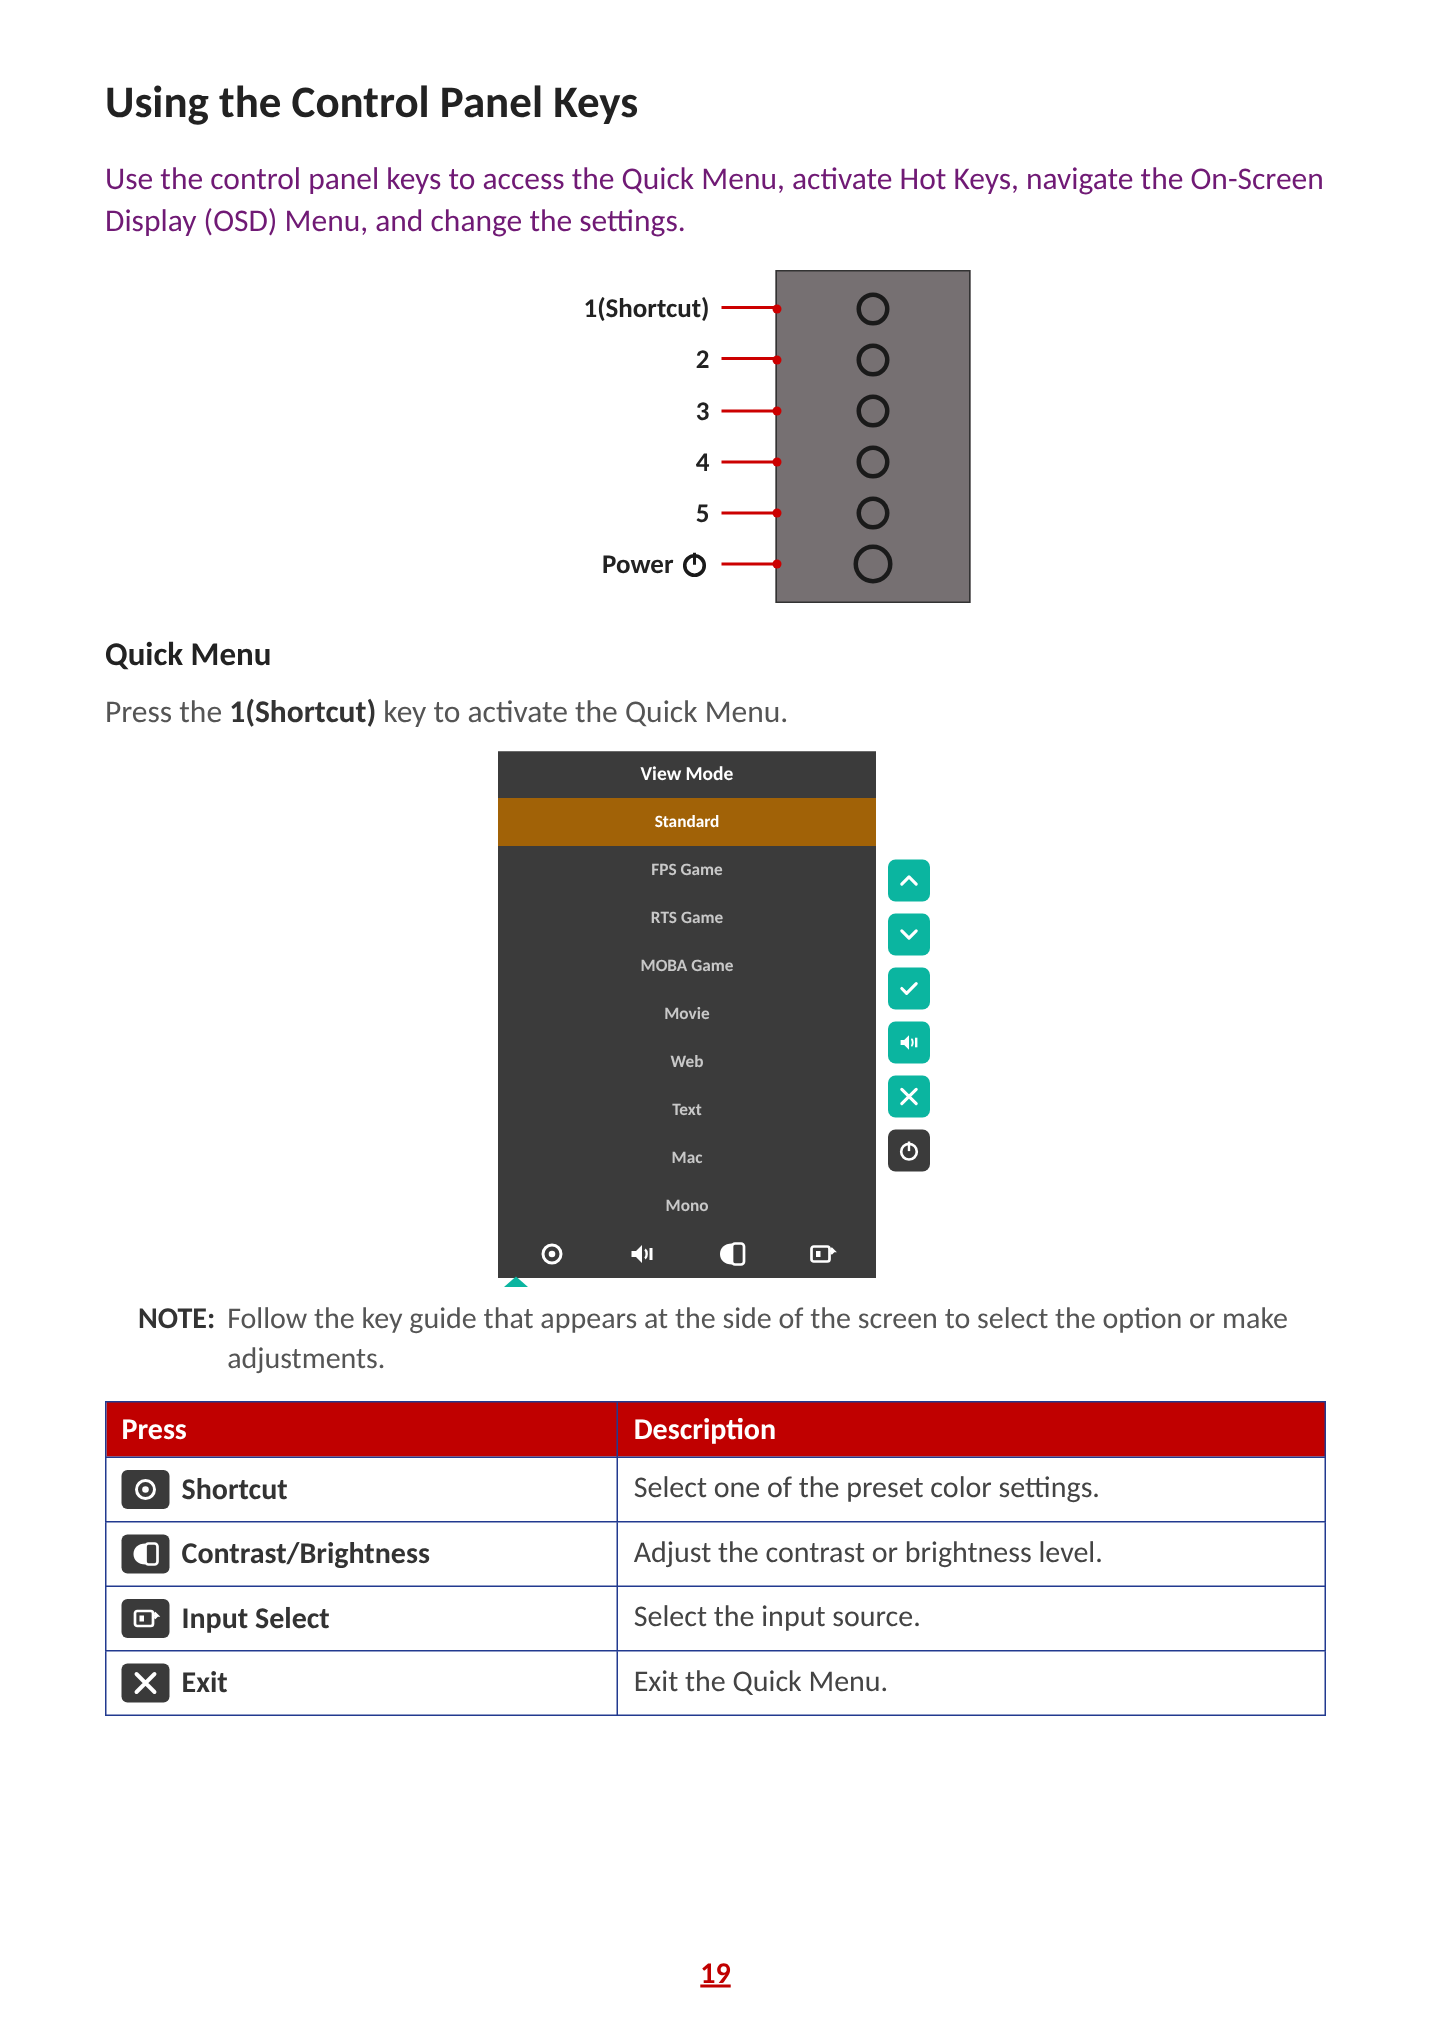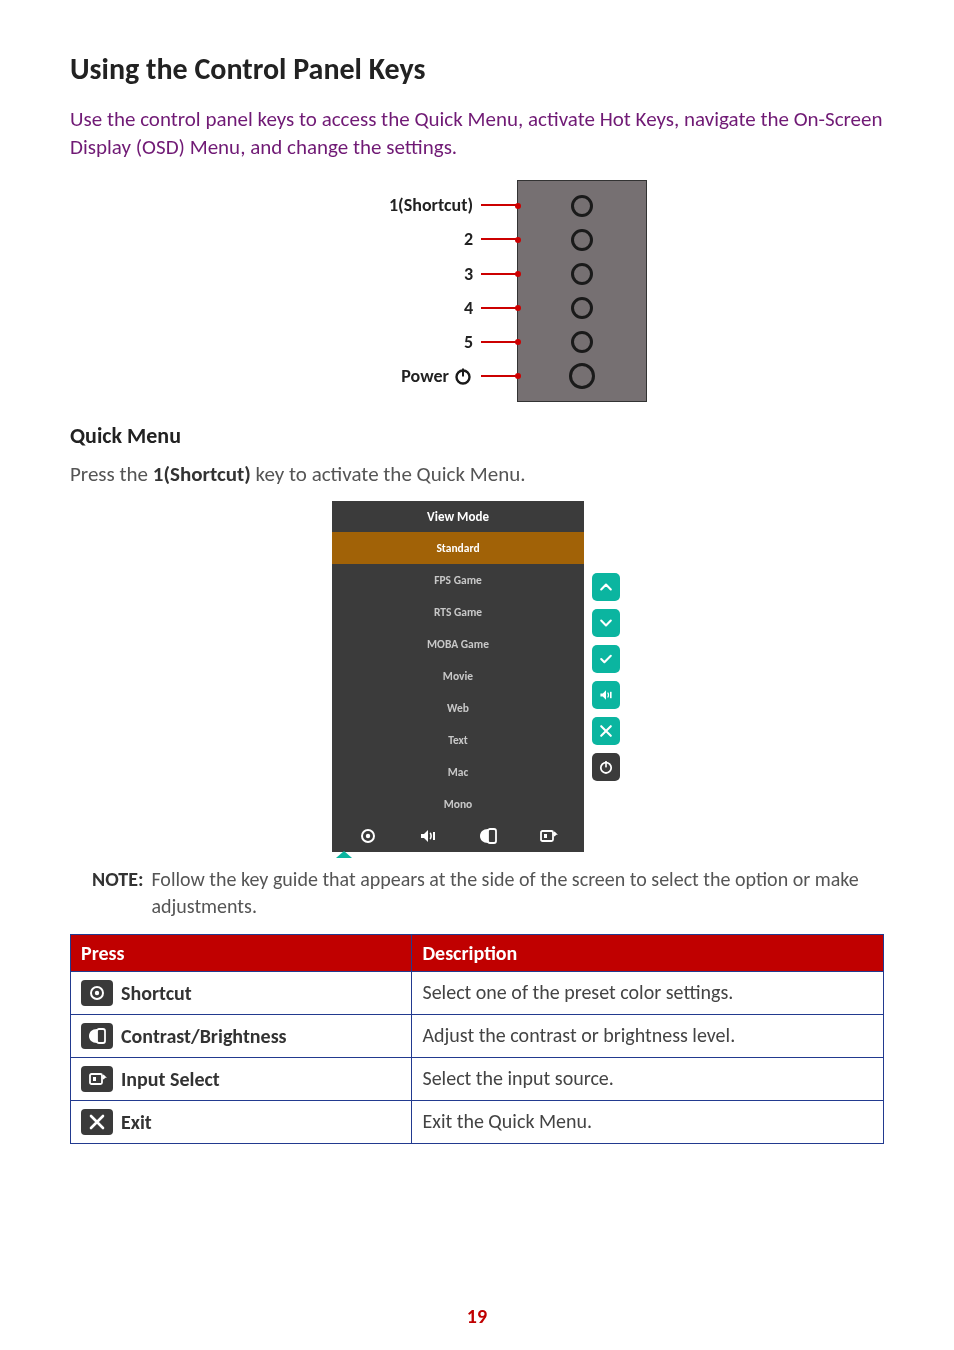--- a/index.html
+++ b/index.html
@@ -220,20 +220,21 @@
   .menu-icon-box svg { width: 20px; height: 20px; }
 
   .page-num {
     position: absolute;
     bottom: 22px;
     left: 0; right: 0;
     text-align: center;
     color: #c00000;
     font-weight: bold;
     font-size: 20px;
+    text-decoration: underline;
   }
 </style>
 </head>
 <body>
 
 <svg width="0" height="0" style="position:absolute">
   <defs>
     <g id="i-eye">
         <circle cx="10" cy="10" r="6" fill="none" stroke="#fff" stroke-width="2"></circle>
         <circle cx="10" cy="10" r="2.2" fill="#fff"></circle>

